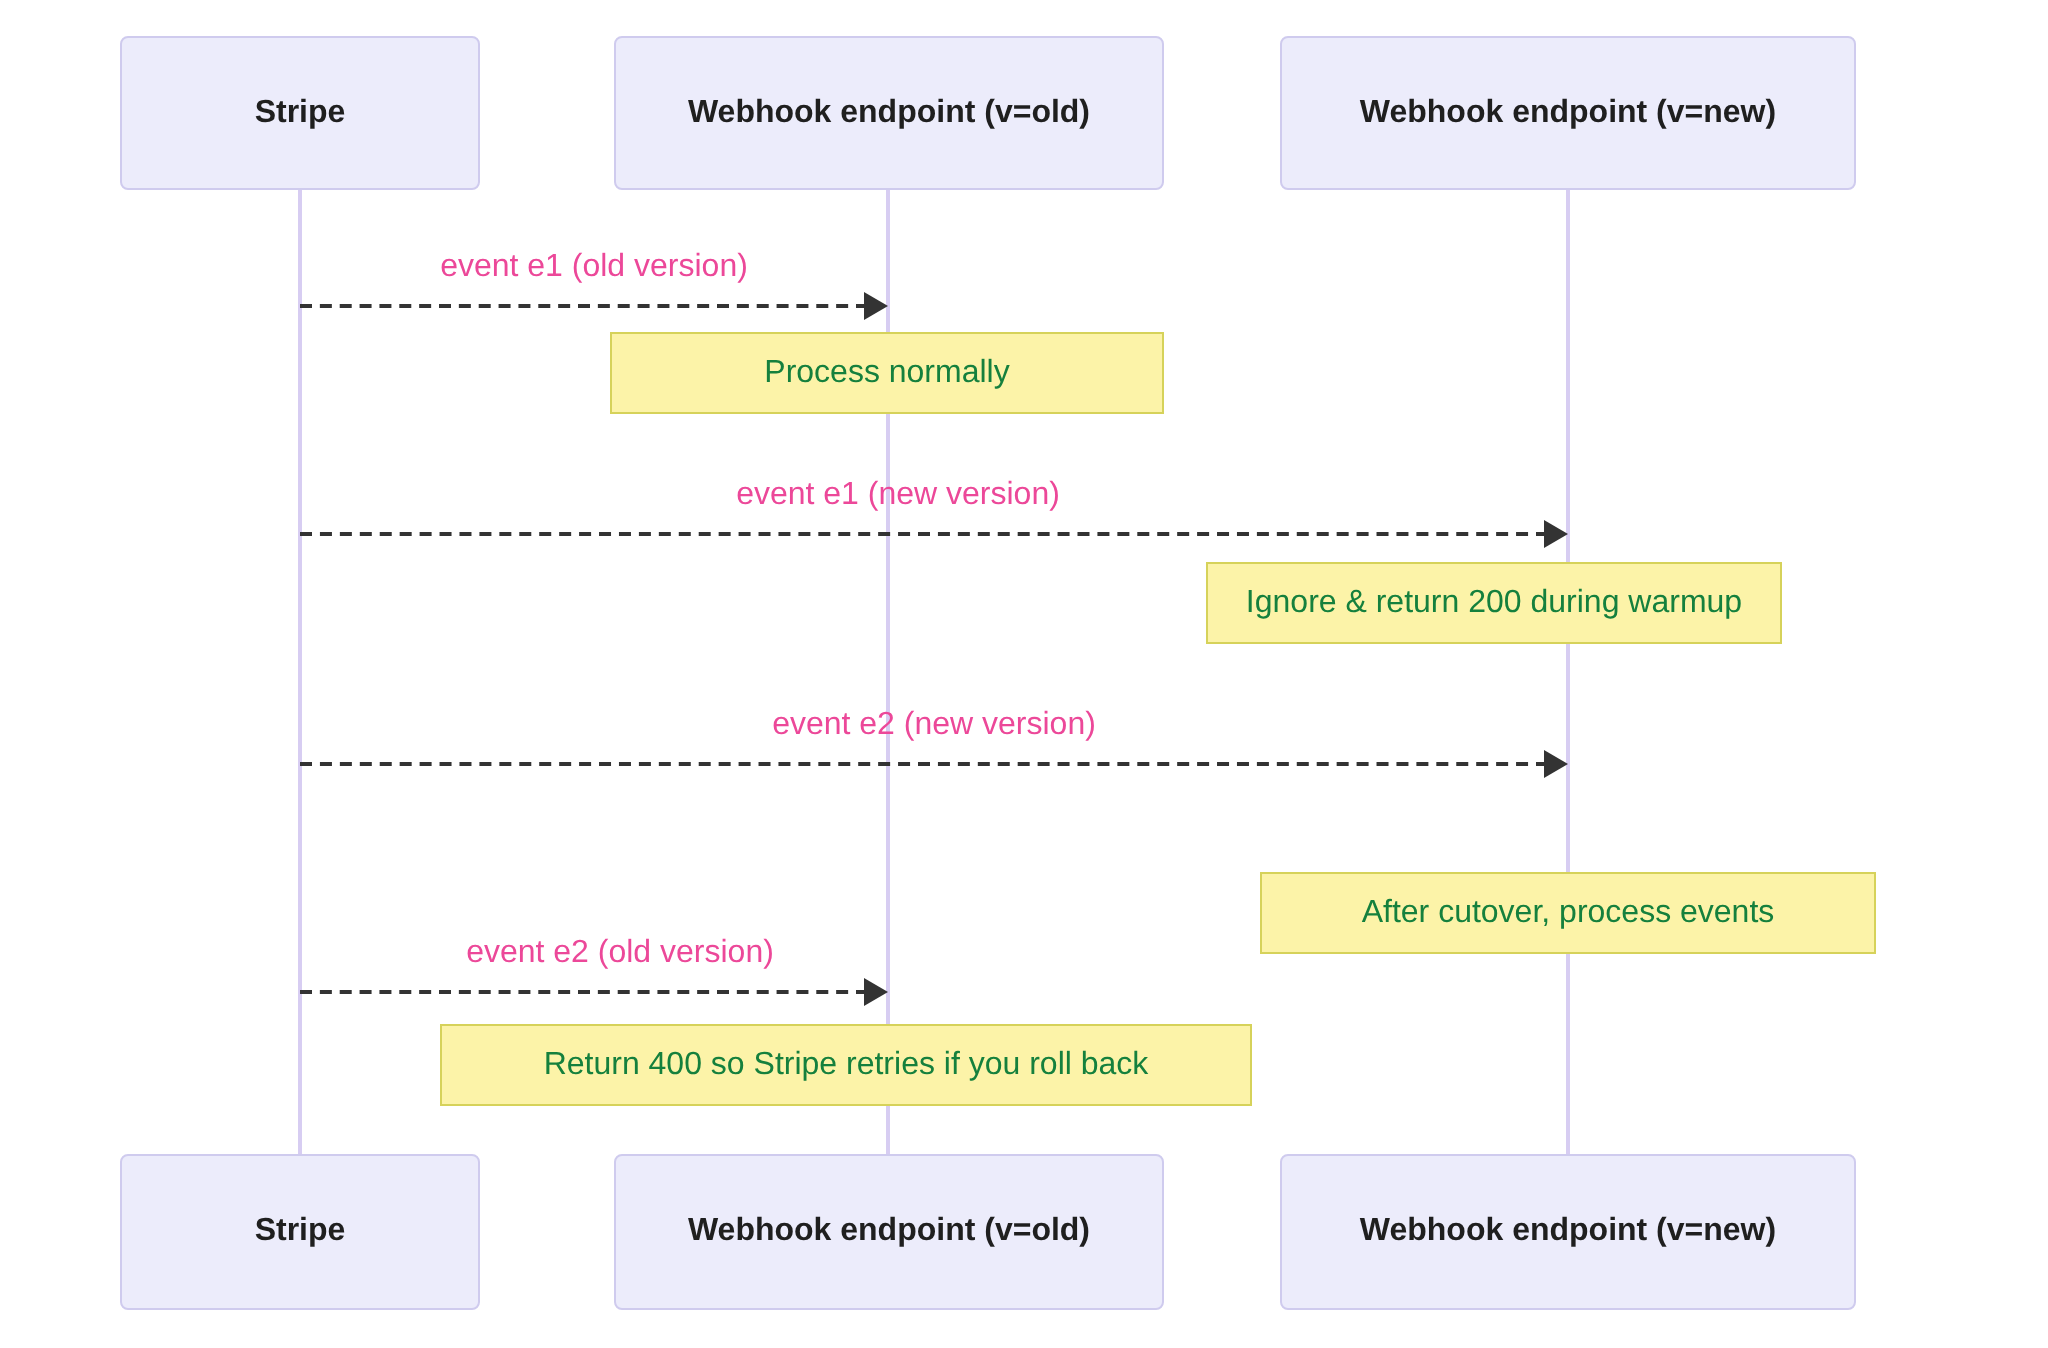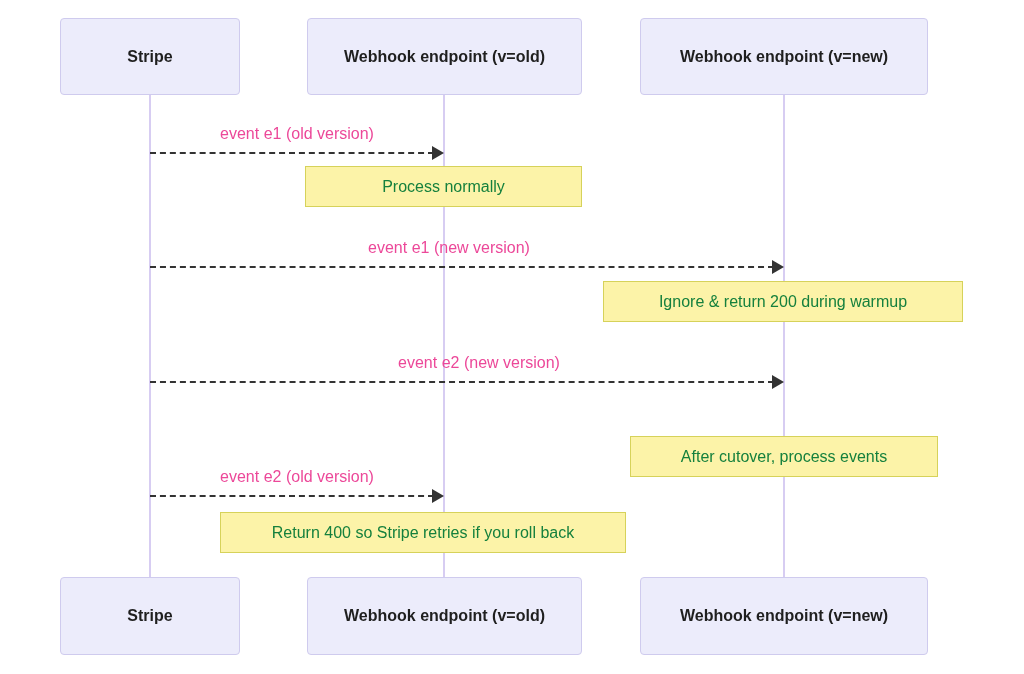--- a/index.html
+++ b/index.html
@@ -132,33 +132,33 @@
         <div class="message-label" style="left: 147px; top: -27px;">event e1 (old version)</div>
       </div>
       <div class="message" style="left: 150px; top: 266px; width: 634px; height: 0px;">
         <div class="message-line" style="width: 624px;"></div>
         <div class="message-arrowhead" style="left: 622px;"></div>
         <div class="message-label" style="left: 299px; top: -27px;">event e1 (new version)</div>
       </div>
       <div class="message" style="left: 150px; top: 381px; width: 634px; height: 0px;">
         <div class="message-line" style="width: 624px;"></div>
         <div class="message-arrowhead" style="left: 622px;"></div>
-        <div class="message-label" style="left: 317px; top: -27px; margin-left: 12px;">event e2 (new version)</div>
+        <div class="message-label" style="left: 317px; top: -27px;">event e2 (new version)</div>
       </div>
       <div class="message" style="left: 150px; top: 495px; width: 294px; height: 0px;">
         <div class="message-line" style="width: 284px;"></div>
         <div class="message-arrowhead" style="left: 282px;"></div>
-        <div class="message-label" style="left: 147px; top: -27px;">event e2 (old version)</div>
+        <div class="message-label" style="left: 160px; top: -27px;">event e2 (old version)</div>
       </div>
     </div>
   <div id="notes-layer">
       <div class="note" style="left: 305px; top: 166px; width: 277px; height: 41px;">
         <span class="note-label">Process normally</span>
       </div>
-      <div class="note" style="left: 603px; top: 281px; width: 360px; height: 41px;">
+      <div class="note" style="left: 603px; top: 281px; width: 288px; height: 41px;">
         <span class="note-label">Ignore &amp; return 200 during warmup</span>
       </div>
       <div class="note" style="left: 630px; top: 396px; width: 308px; height: 41px; margin-top: 40px;">
         <span class="note-label">After cutover, process events</span>
       </div>
       <div class="note" style="left: 220px; top: 512px; width: 406px; height: 41px;">
         <span class="note-label">Return 400 so Stripe retries if you roll back</span>
       </div>
     </div>
 </div>

